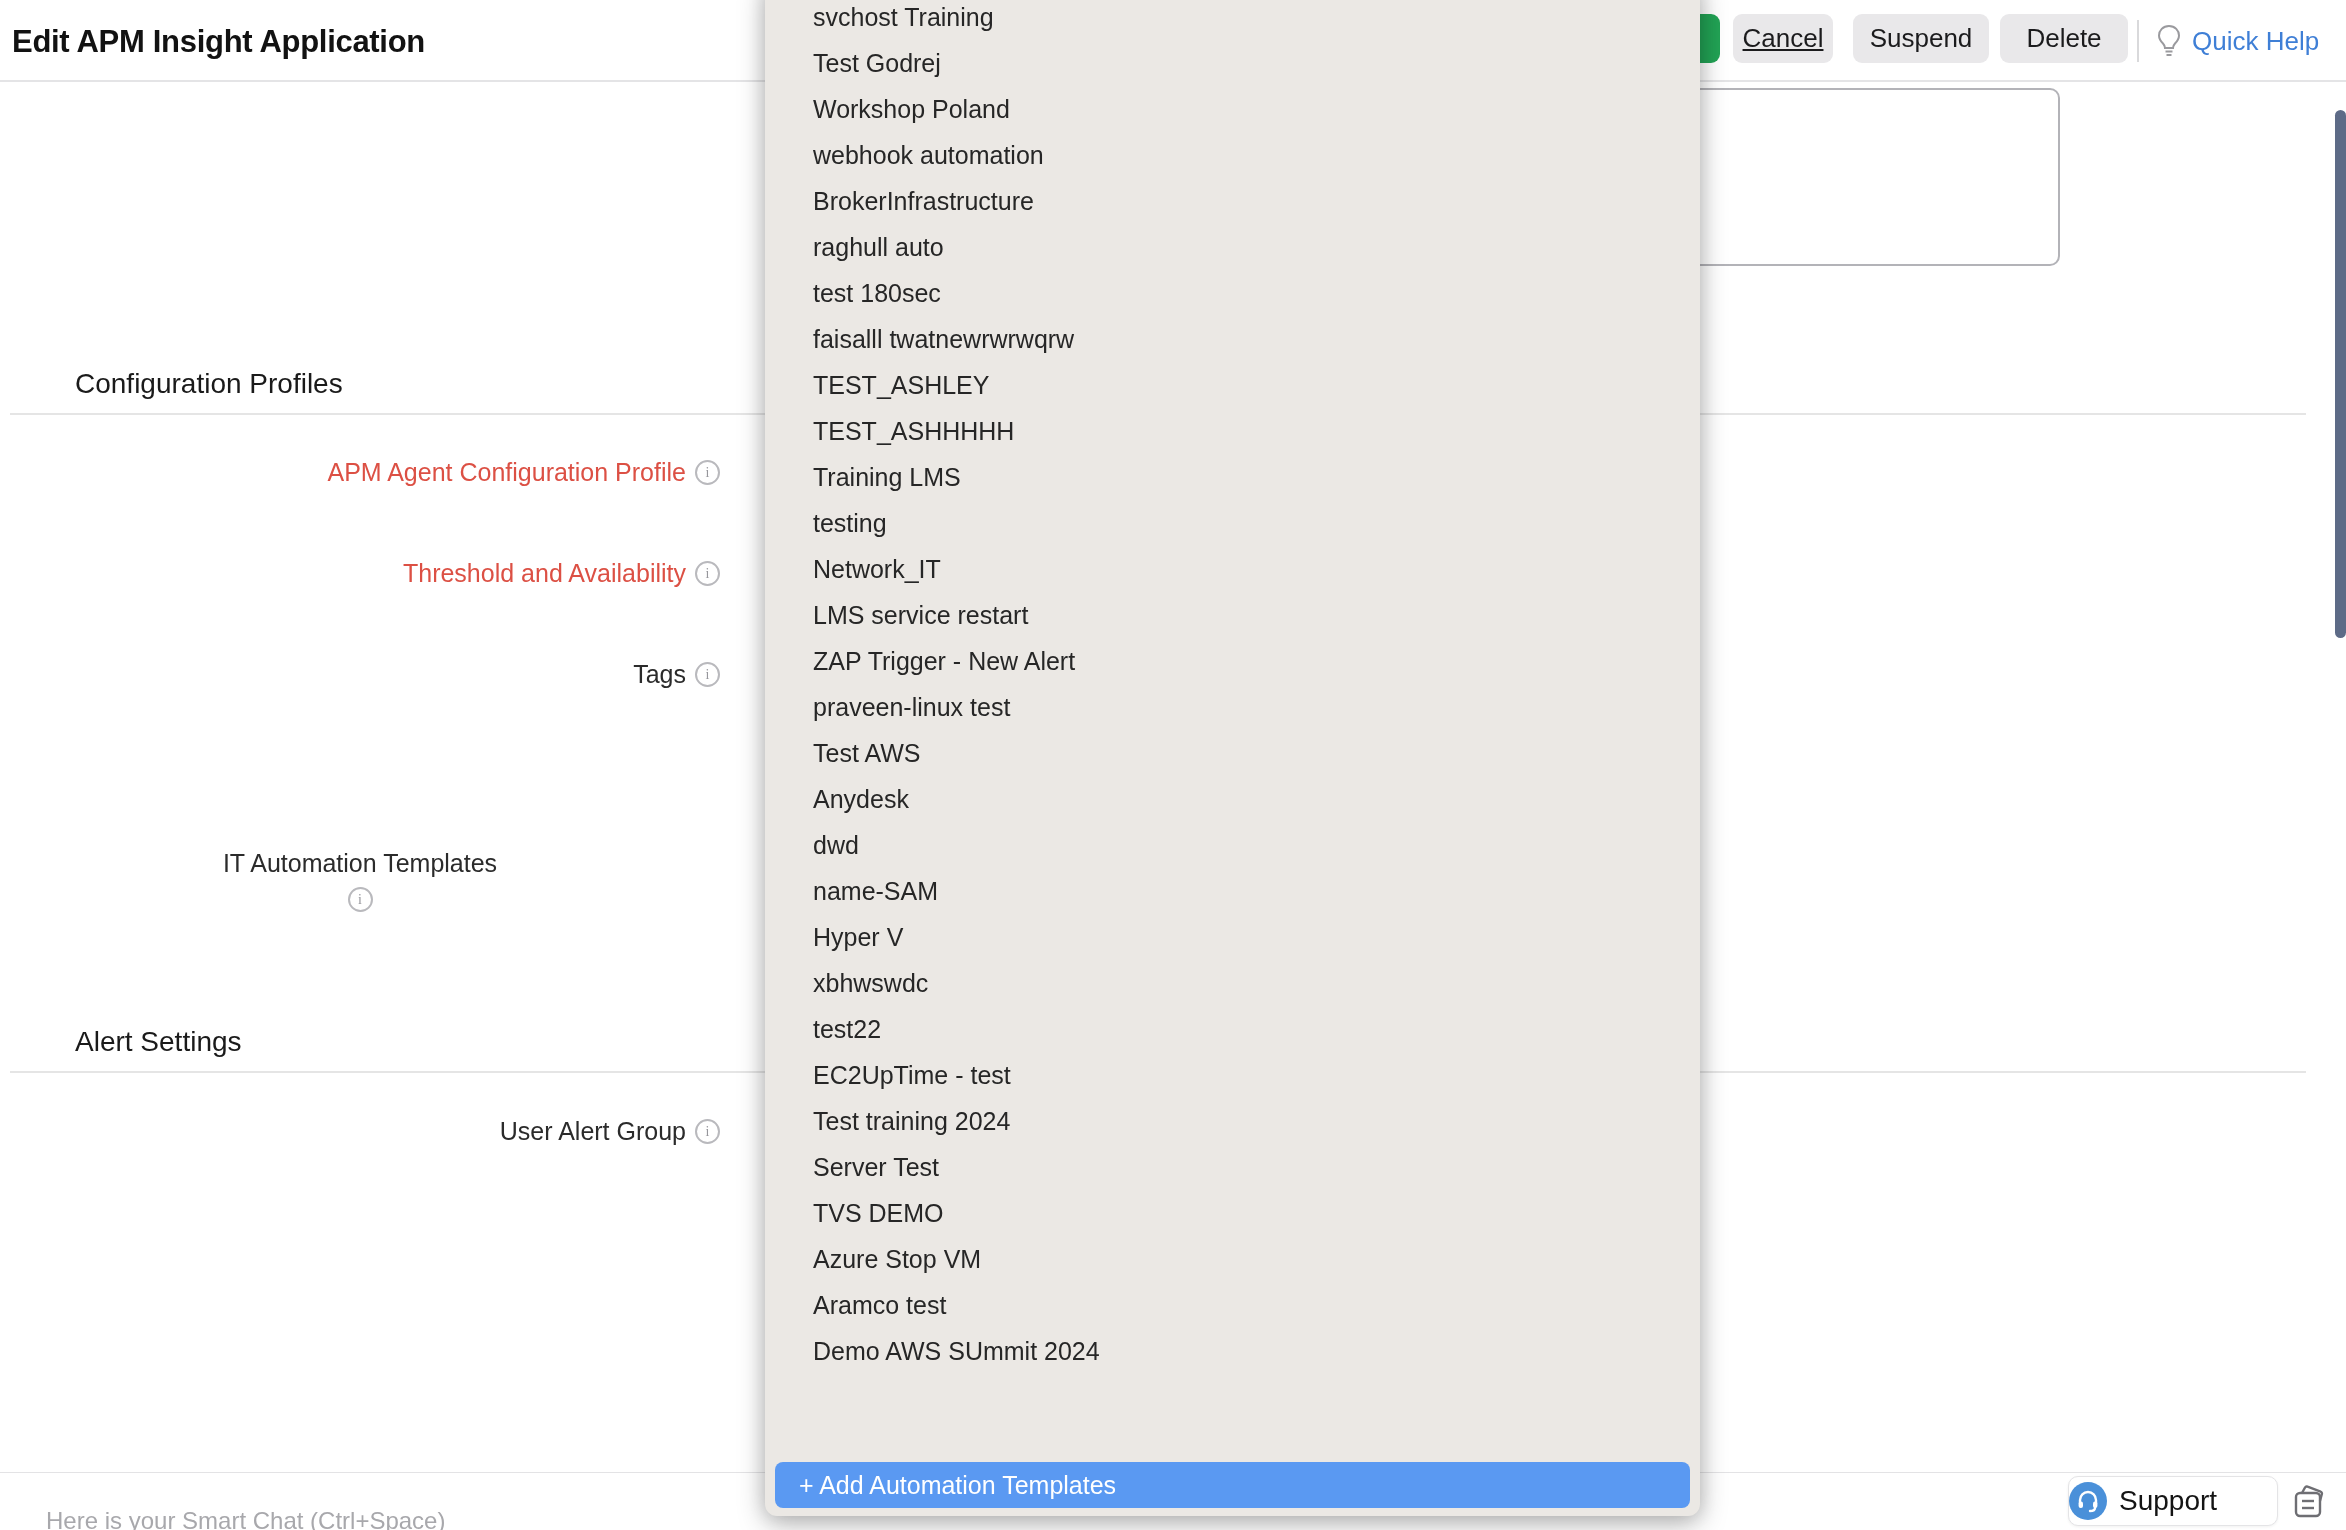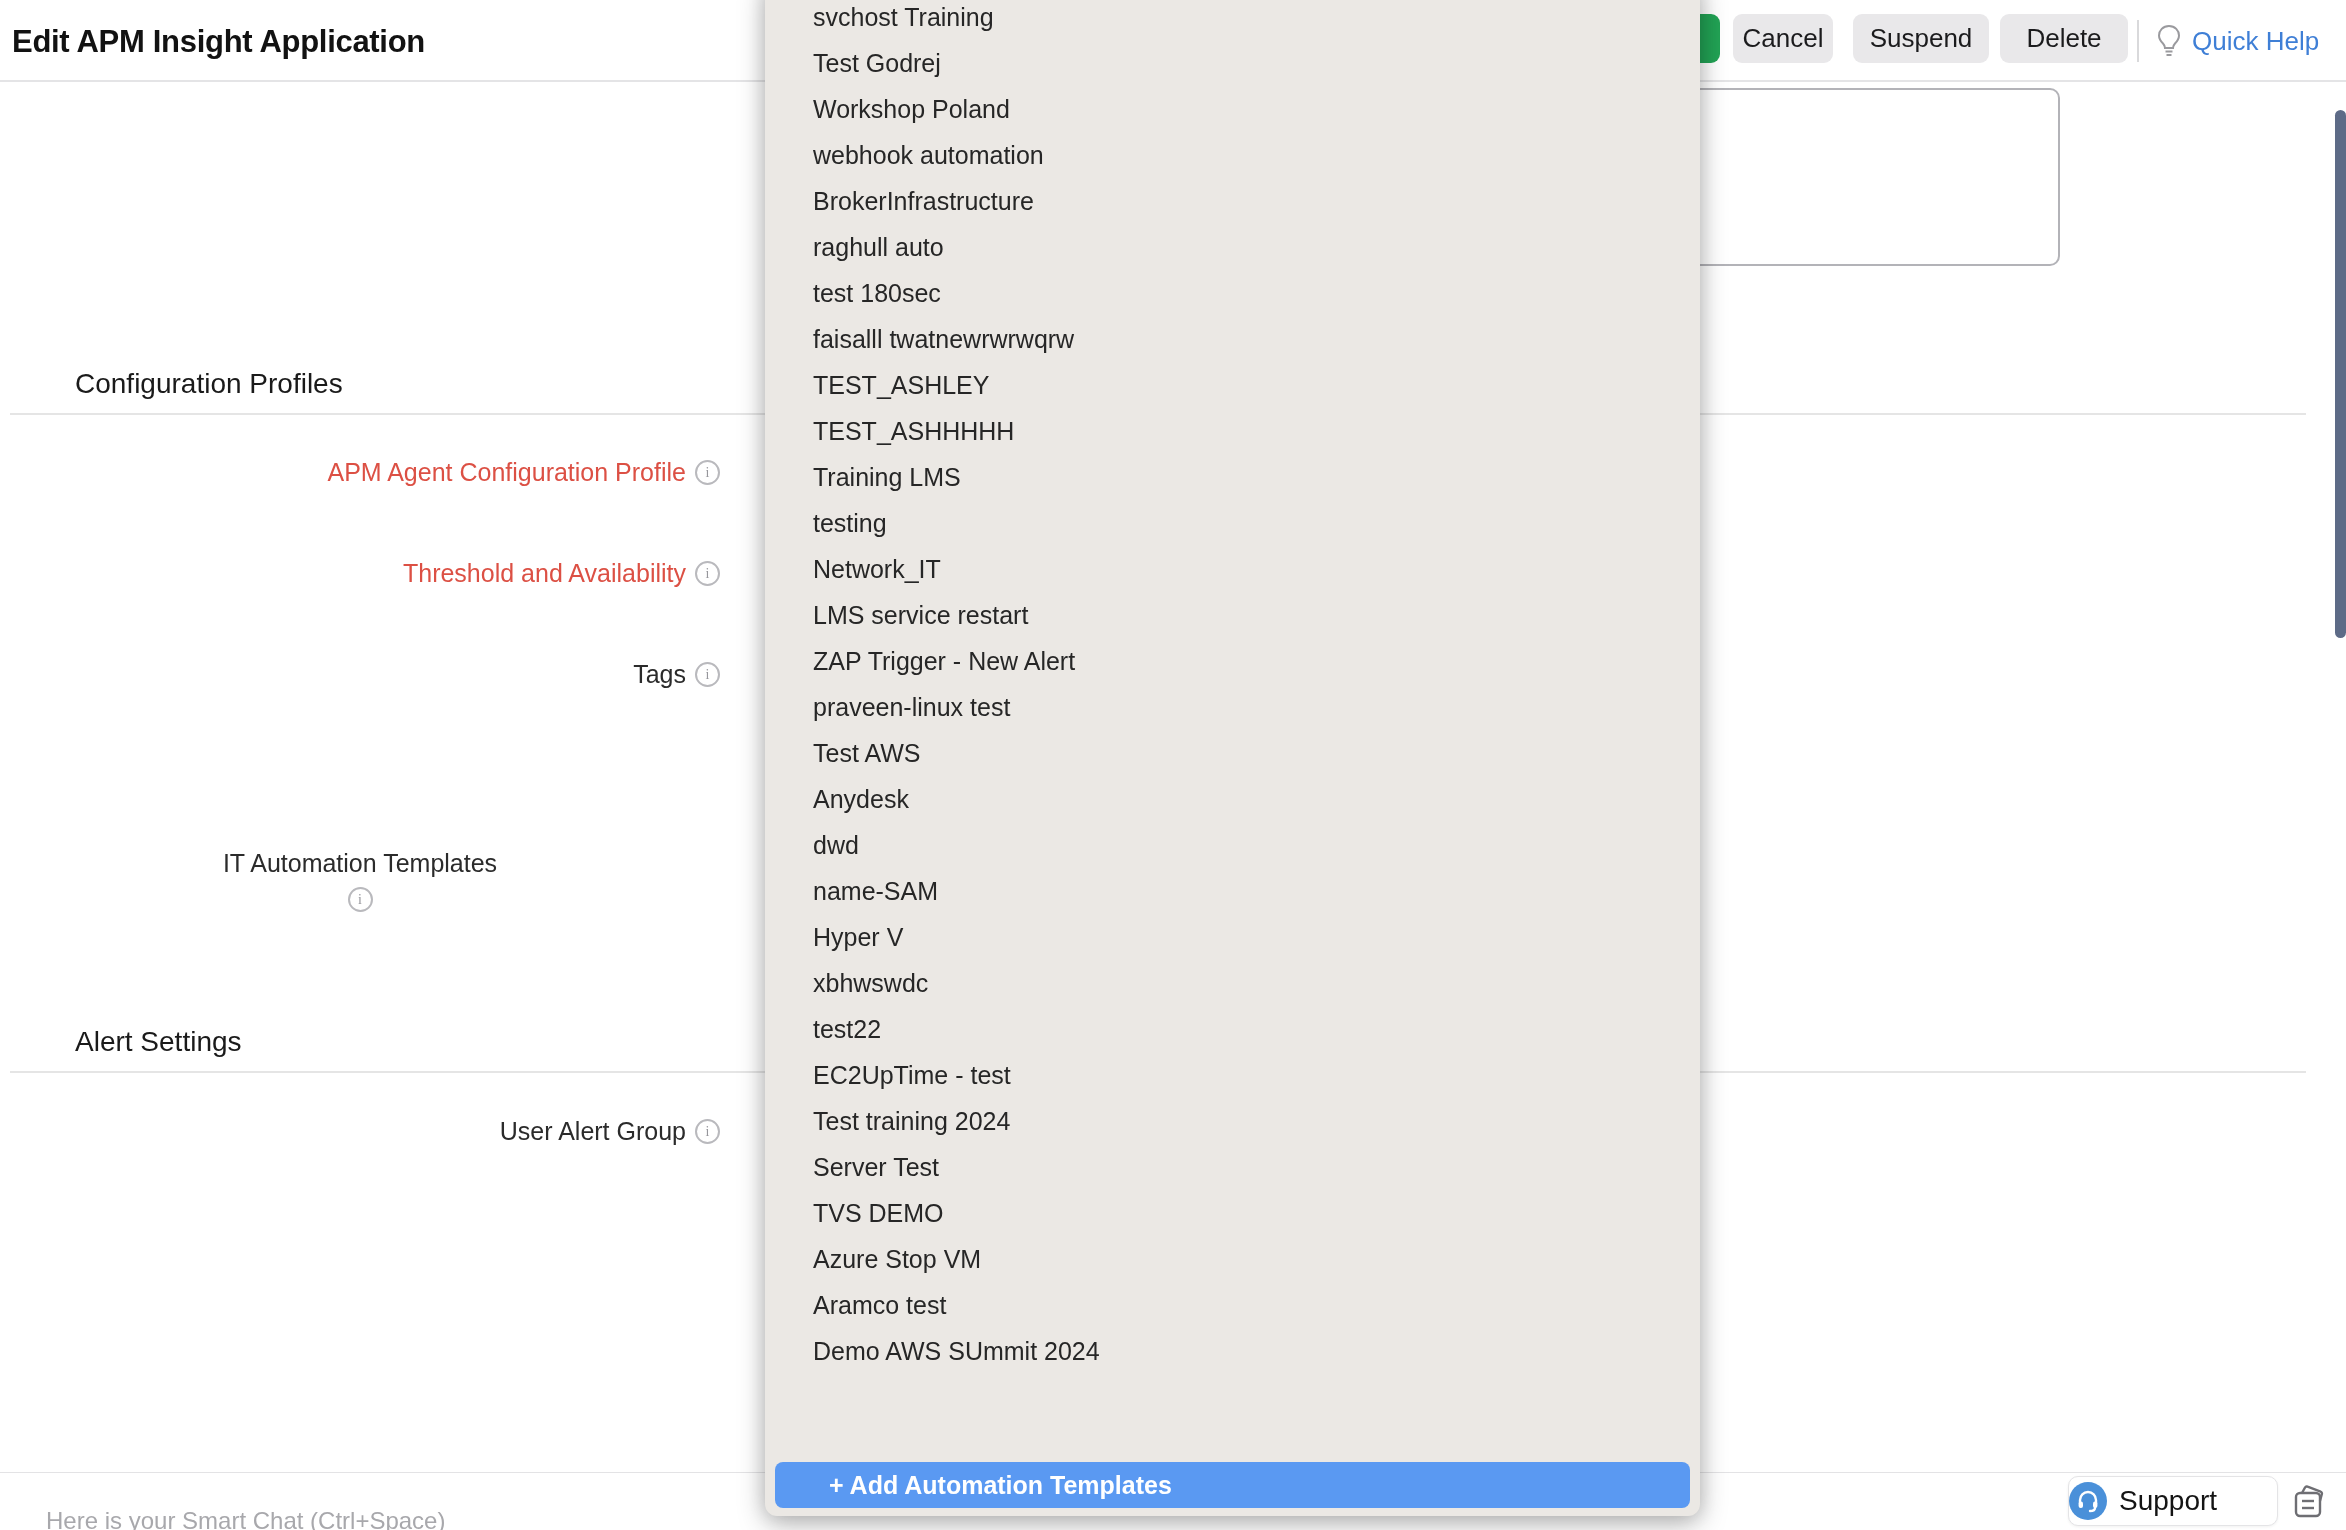--- a/index.html
+++ b/index.html
@@ -21,41 +21,41 @@
   .hdiv{position:absolute;left:10px;width:2296px;height:2px;background:#e5e5e5;z-index:1;}
   .section-heading{position:absolute;left:75px;font-size:28px;color:#1a1a1a;z-index:1;text-align:right;}
   .field-row{position:absolute;left:0;width:720px;height:34px;display:flex;align-items:center;justify-content:flex-end;gap:9px;z-index:1;}
   .field-label{font-size:25px;color:#2b2b2b;white-space:nowrap;}
   .field-label.red{color:#dc5044;}
   .info-icon{width:21px;height:21px;border:2px solid #b9b9bd;border-radius:50%;color:#96969b;font-size:14px;line-height:21px;text-align:center;font-style:normal;flex:0 0 auto;font-family:"Liberation Serif","DejaVu Serif",serif;}
   
   .dropdown{position:absolute;left:765px;top:-20px;width:935px;height:1536px;background:#ebe8e4;border-radius:0 0 12px 12px;box-shadow:0 8px 28px rgba(0,0,0,0.28),0 0 18px rgba(0,0,0,0.12);z-index:5;}
   .dd-list{position:absolute;left:0;top:14px;width:100%;}
   .dd-item{height:46px;display:flex;align-items:center;padding-left:48px;font-size:25px;color:#262626;cursor:pointer;white-space:nowrap;}
-  .dd-add-btn{position:absolute;left:10px;right:10px;top:1482px;height:46px;background:#5a99f2;border:none;border-radius:8px;color:#ffffff;font-size:25px;font-weight:700;font-family:inherit;display:flex;align-items:center;padding-left:54px;cursor:pointer;}
+  .dd-add-btn{position:absolute;left:10px;right:10px;top:1482px;height:46px;background:#5a99f2;border:none;border-radius:8px;color:#ffffff;font-size:25px;font-weight:400;font-family:inherit;display:flex;align-items:center;padding-left:24px;cursor:pointer;}
   
   .scroll-thumb{position:absolute;left:2335px;top:110px;width:11px;height:528px;border-radius:6px;background:#5d6b87;z-index:6;}
   
   .footer{position:absolute;left:0;top:1472px;width:2346px;height:58px;background:#fff;border-top:1px solid #e3e3e5;z-index:2;}
   .smart-chat{position:absolute;left:15px;top:34px;font-size:24px;color:#a8a8ac;cursor:text;margin-left:31px;}
   .support-pill{position:absolute;left:2068px;top:3px;width:210px;height:50px;background:#fff;border:1px solid #e4e4e6;border-radius:10px;box-shadow:0 1px 3px rgba(0,0,0,0.06);display:flex;align-items:center;gap:12px;box-sizing:border-box;cursor:pointer;}
   .support-circle{width:38px;height:38px;border-radius:50%;background:#4a90d9;display:flex;align-items:center;justify-content:center;flex:0 0 auto;}
   .support-text{font-size:28px;color:#141414;}
   .transcript-btn{position:absolute;left:2292px;top:12px;width:36px;height:34px;cursor:pointer;}
   svg{display:block;}
 </style>
 </head>
 <body>
 
 <div id="screen">
 
   <div class="topbar">
     <div class="page-title">Edit APM Insight Application</div>
     <button class="hbtn green" style="left:1650px;width:70px;"></button>
-    <button class="hbtn" style="left:1733px;width:100px;">Cancel</button>
+    <button class="hbtn" style="left:1733px;width:100px;text-decoration:underline;">Cancel</button>
     <button class="hbtn" style="left:1853px;width:136px;">Suspend</button>
     <button class="hbtn" style="left:2000px;width:128px;">Delete</button>
     <div class="vdiv" style="left:2137px;"></div>
     <div class="quickhelp" style="left:2156px;">
       <span>
         <svg width="26" height="34" viewBox="0 0 26 34" fill="none" stroke="#9a9a9e" stroke-width="2">
           <path d="M13 2 C7 2 3 6.5 3 11.5 C3 15 5 17.5 7 19.5 C8.4 21 9 22.5 9 24 L17 24 C17 22.5 17.6 21 19 19.5 C21 17.5 23 15 23 11.5 C23 6.5 19 2 13 2 Z"></path>
           <line x1="9.5" y1="27.5" x2="16.5" y2="27.5"></line>
           <line x1="10.5" y1="31" x2="15.5" y2="31"></line>
         </svg>

